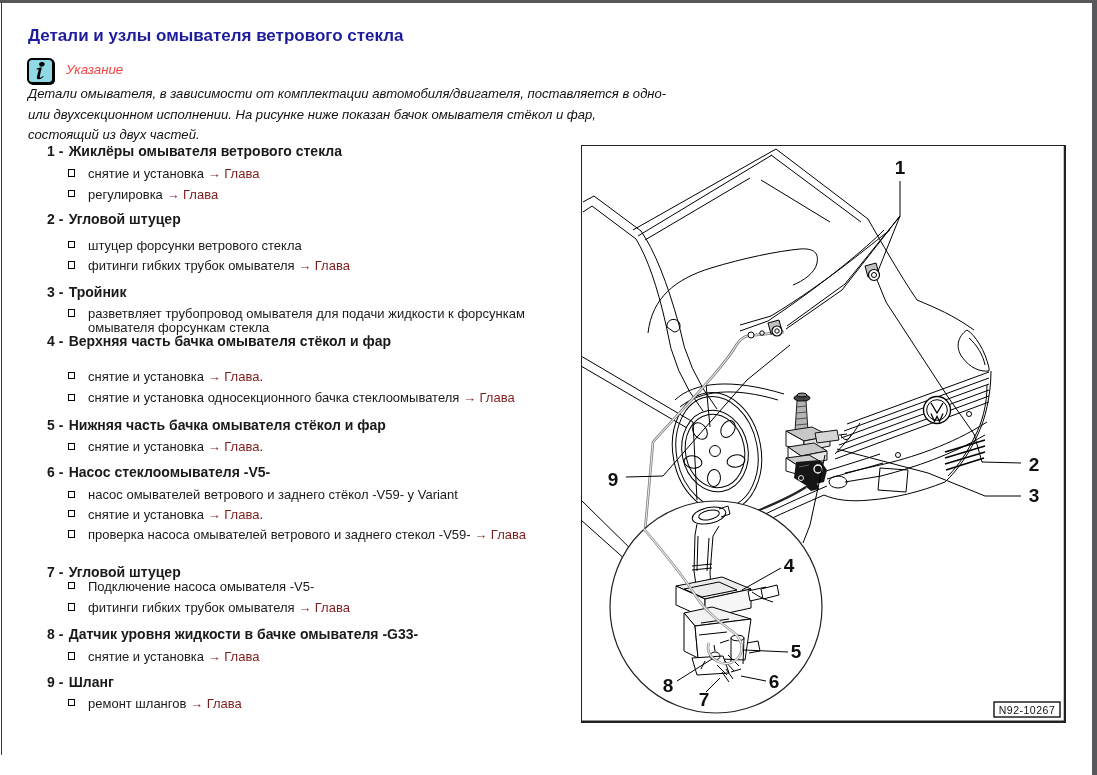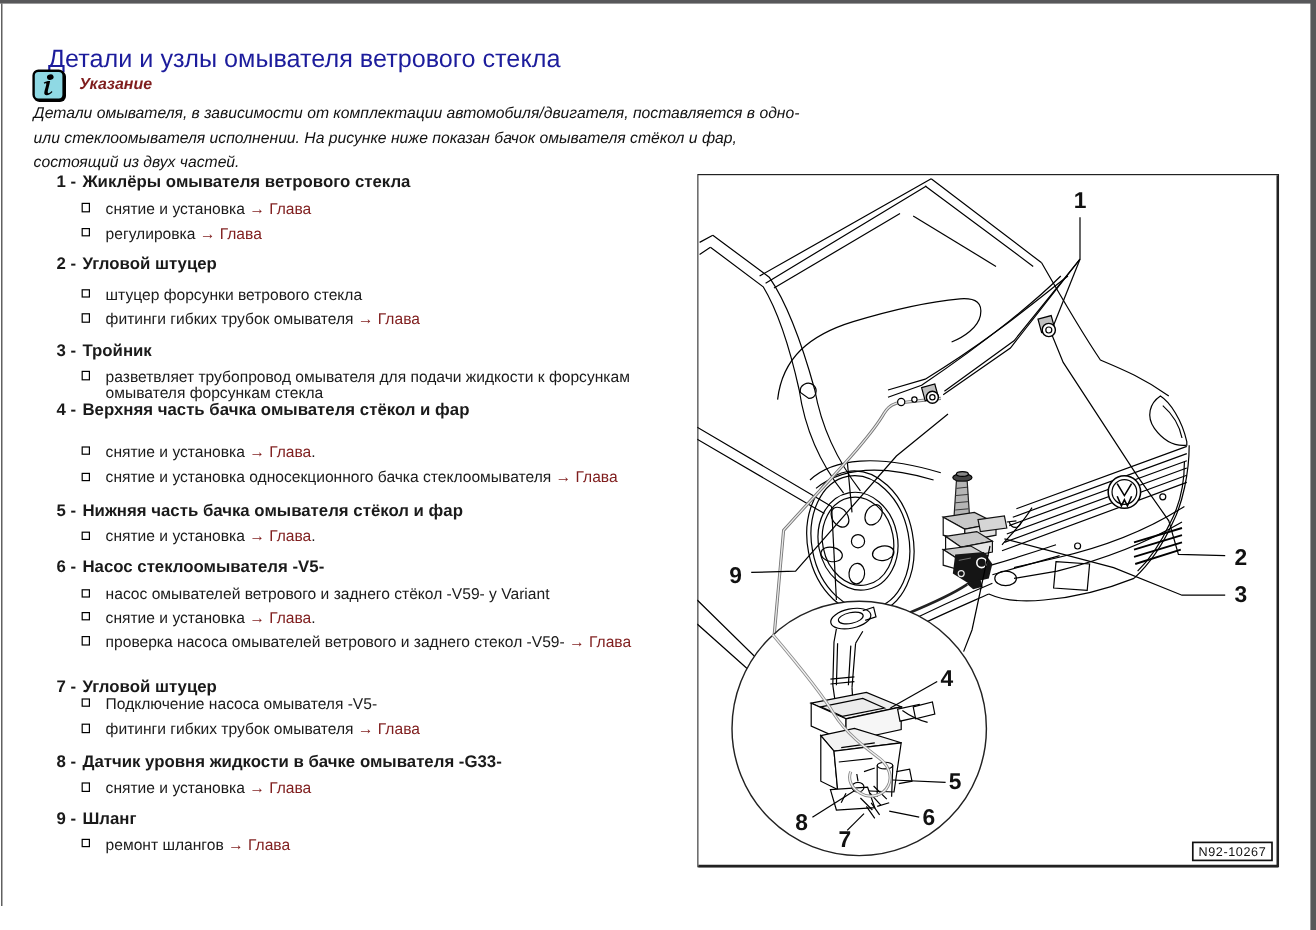--- a/index.html
+++ b/index.html
@@ -2,24 +2,24 @@
 <html><head>
 <meta charset="utf-8">
 <style>
 html,body{margin:0;padding:0}
 body{width:1097px;height:775px;background:#fff;position:relative;overflow:hidden;
  font-family:"Liberation Sans",sans-serif;color:#1a1a1a}
 .abs{position:absolute}
 #topbar{left:0;top:0;width:1097px;height:3px;background:#58585a}
 #rightbar{left:1092px;top:0;width:5px;height:775px;background:#58585a}
 #leftbar{left:1px;top:3px;width:1px;height:752px;background:#3a3a3a}
-h1.title{left:28px;top:26px;margin:12px;font-size:21px;font-weight:400;color:#1c1c9c;letter-spacing:0}
+h1.title{left:28px;top:26px;margin:0;font-size:17px;font-weight:700;color:#1c1c9c;letter-spacing:0}
 #icon{left:27px;top:58px;width:23px;height:22px;background:#8fd9e4;border:2px solid #000;border-radius:5px;
  box-shadow:1px 1px 0 #000}
-#ukaz{left:66px;top:62px;font-size:13.3px;font-weight:700;font-style:italic;color:#7f1d1d}
+#ukaz{left:66px;top:62px;font-size:13.3px;font-weight:400;font-style:italic;color:#ef4444}
 .para{left:28px;font-size:13.1px;font-style:italic;color:#111}
 .t{font-size:14px;font-weight:700;white-space:nowrap}
 .t .n{display:inline-block;width:21.7px;font-weight:700}
 .t .r{font-weight:700}
 .s{font-size:13px;white-space:nowrap}
 .s .bx{position:absolute;left:-20.5px;top:3.3px;width:5.2px;height:5.2px;border:1px solid #000;
  border-right-width:1.6px;border-bottom-width:1.6px}
 .g{color:#7f1d1d}
 </style>
 </head>
@@ -29,21 +29,21 @@
 <div class="abs" id="leftbar"></div>
 <h1 class="abs title">Детали и узлы омывателя ветрового стекла</h1>
 <div class="abs" id="icon">
 <svg width="23" height="22" viewBox="0 0 23 22" style="position:absolute;left:0;top:0">
 <ellipse cx="12.9" cy="4.3" rx="2.8" ry="2.3" fill="#000" transform="rotate(-15 12.9 4.3)"></ellipse>
 <path d="M7.4,8.9 C8.7,8.0 11.3,7.4 12.8,7.6 C12.3,10.3 11.0,14.7 10.8,16.5 C10.7,17.7 11.3,17.9 12.4,17.3 C13.0,16.9 13.6,16.4 14.1,15.9 L14.7,16.6 C13.4,18.1 11.6,19.3 9.9,19.3 C8.3,19.3 7.5,18.3 8.0,16.4 C8.4,14.4 9.4,11.4 9.6,9.9 C9.7,9.2 9.5,9.1 8.0,9.7 Z" fill="#000"></path>
 </svg>
 </div>
 <div class="abs" id="ukaz">Указание</div>
 <div class="abs para" style="top:86px">Детали омывателя, в зависимости от комплектации автомобиля/двигателя, поставляется в одно-</div>
-<div class="abs para" style="top:106.5px">или стеклоомывателя исполнении. На рисунке ниже показан бачок омывателя стёкол и фар,</div>
+<div class="abs para" style="top:106.5px">или двухсекционном исполнении. На рисунке ниже показан бачок омывателя стёкол и фар,</div>
 <div class="abs para" style="top:127px">состоящий из двух частей.</div>
 
 <div class="abs t" style="left:47px;top:143.3px"><span class="n">1 -</span>Жиклёры омывателя ветрового стекла</div>
 <div class="abs s" style="left:88px;top:166.2px"><span class="bx"></span>снятие и установка <span class="g">→ Глава</span></div>
 <div class="abs s" style="left:88px;top:186.6px"><span class="bx"></span>регулировка <span class="g">→ Глава</span></div>
 
 <div class="abs t" style="left:47px;top:210.6px"><span class="n">2 -</span>Угловой штуцер</div>
 <div class="abs s" style="left:88px;top:237.7px"><span class="bx"></span>штуцер форсунки ветрового стекла</div>
 <div class="abs s" style="left:88px;top:258.2px"><span class="bx"></span>фитинги гибких трубок омывателя <span class="g">→ Глава</span></div>
 

